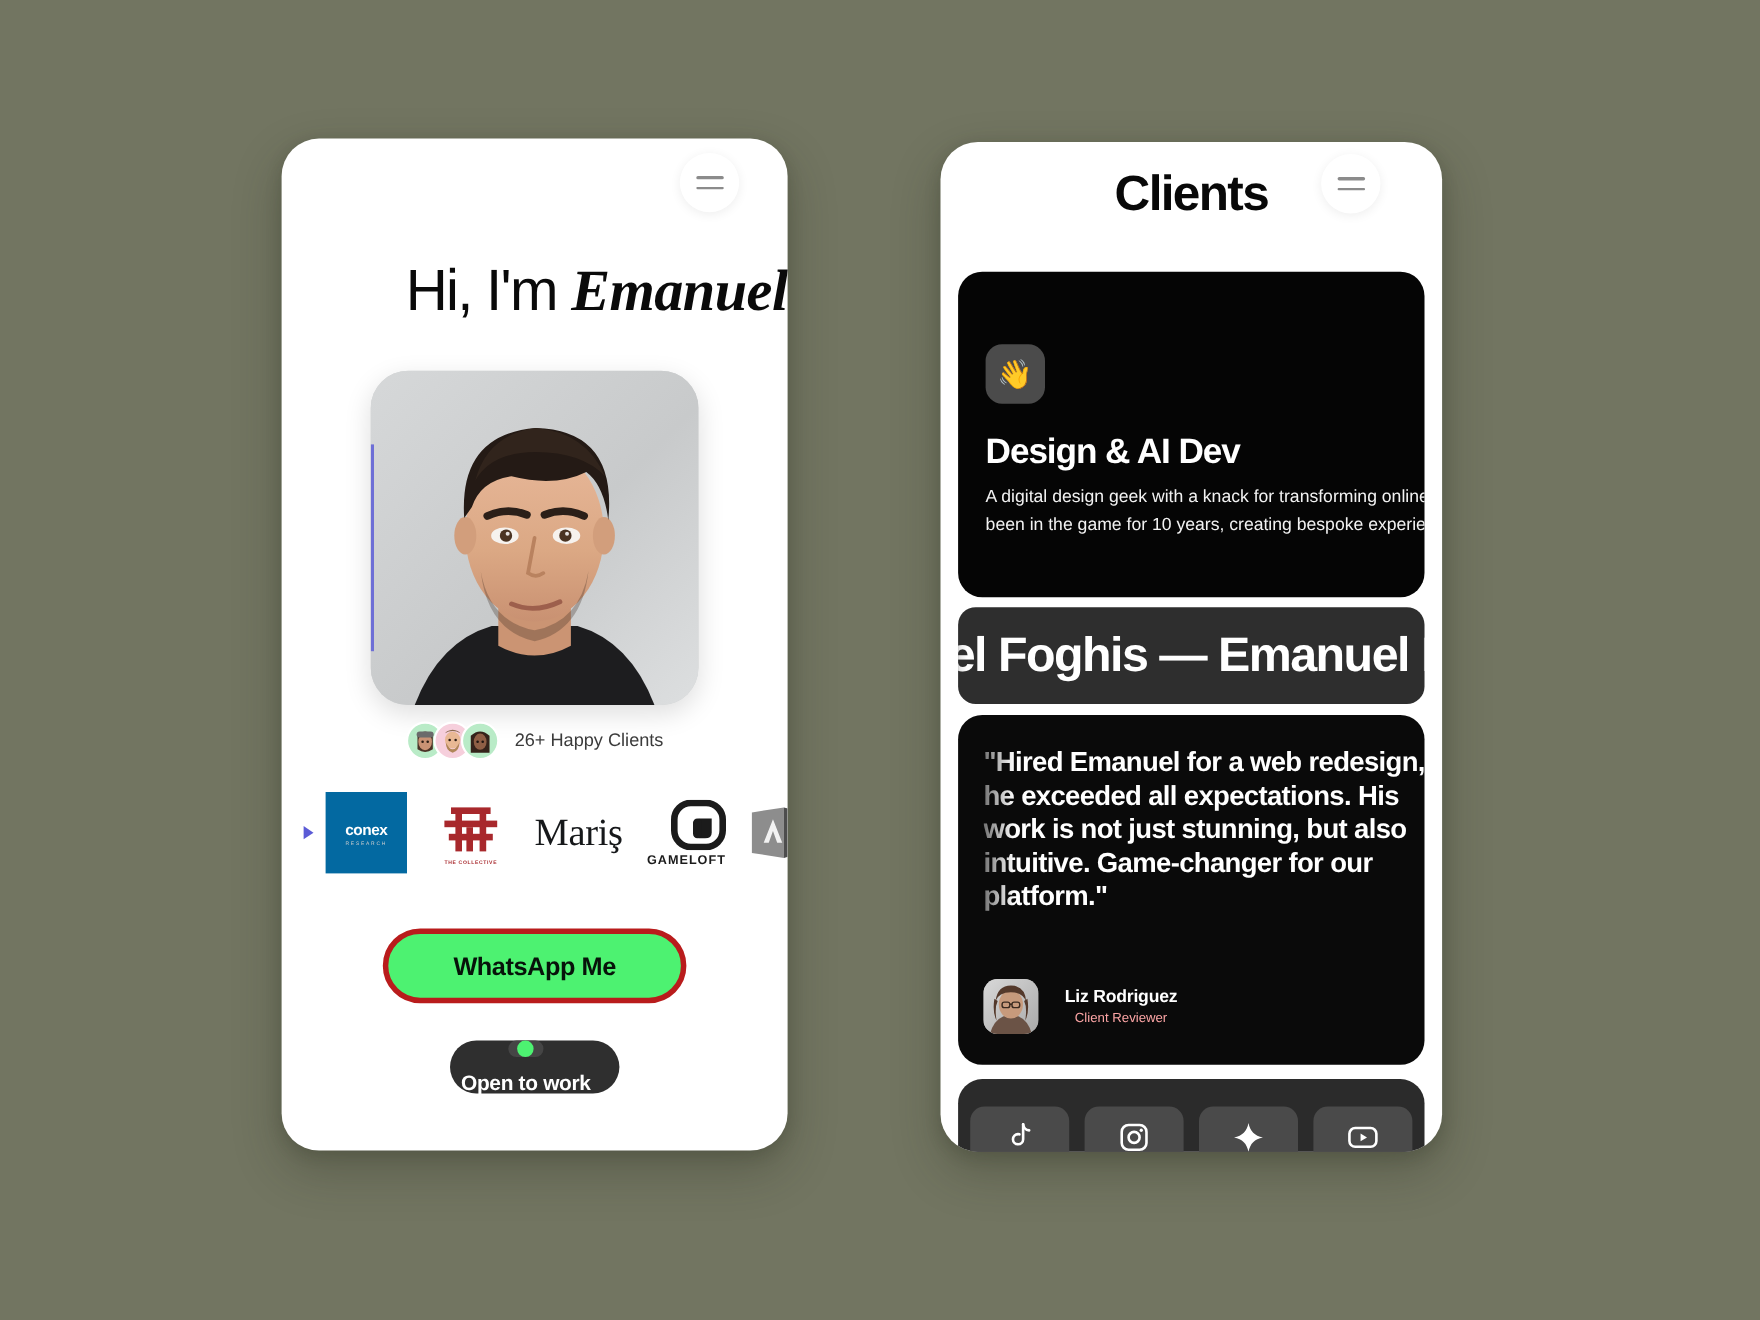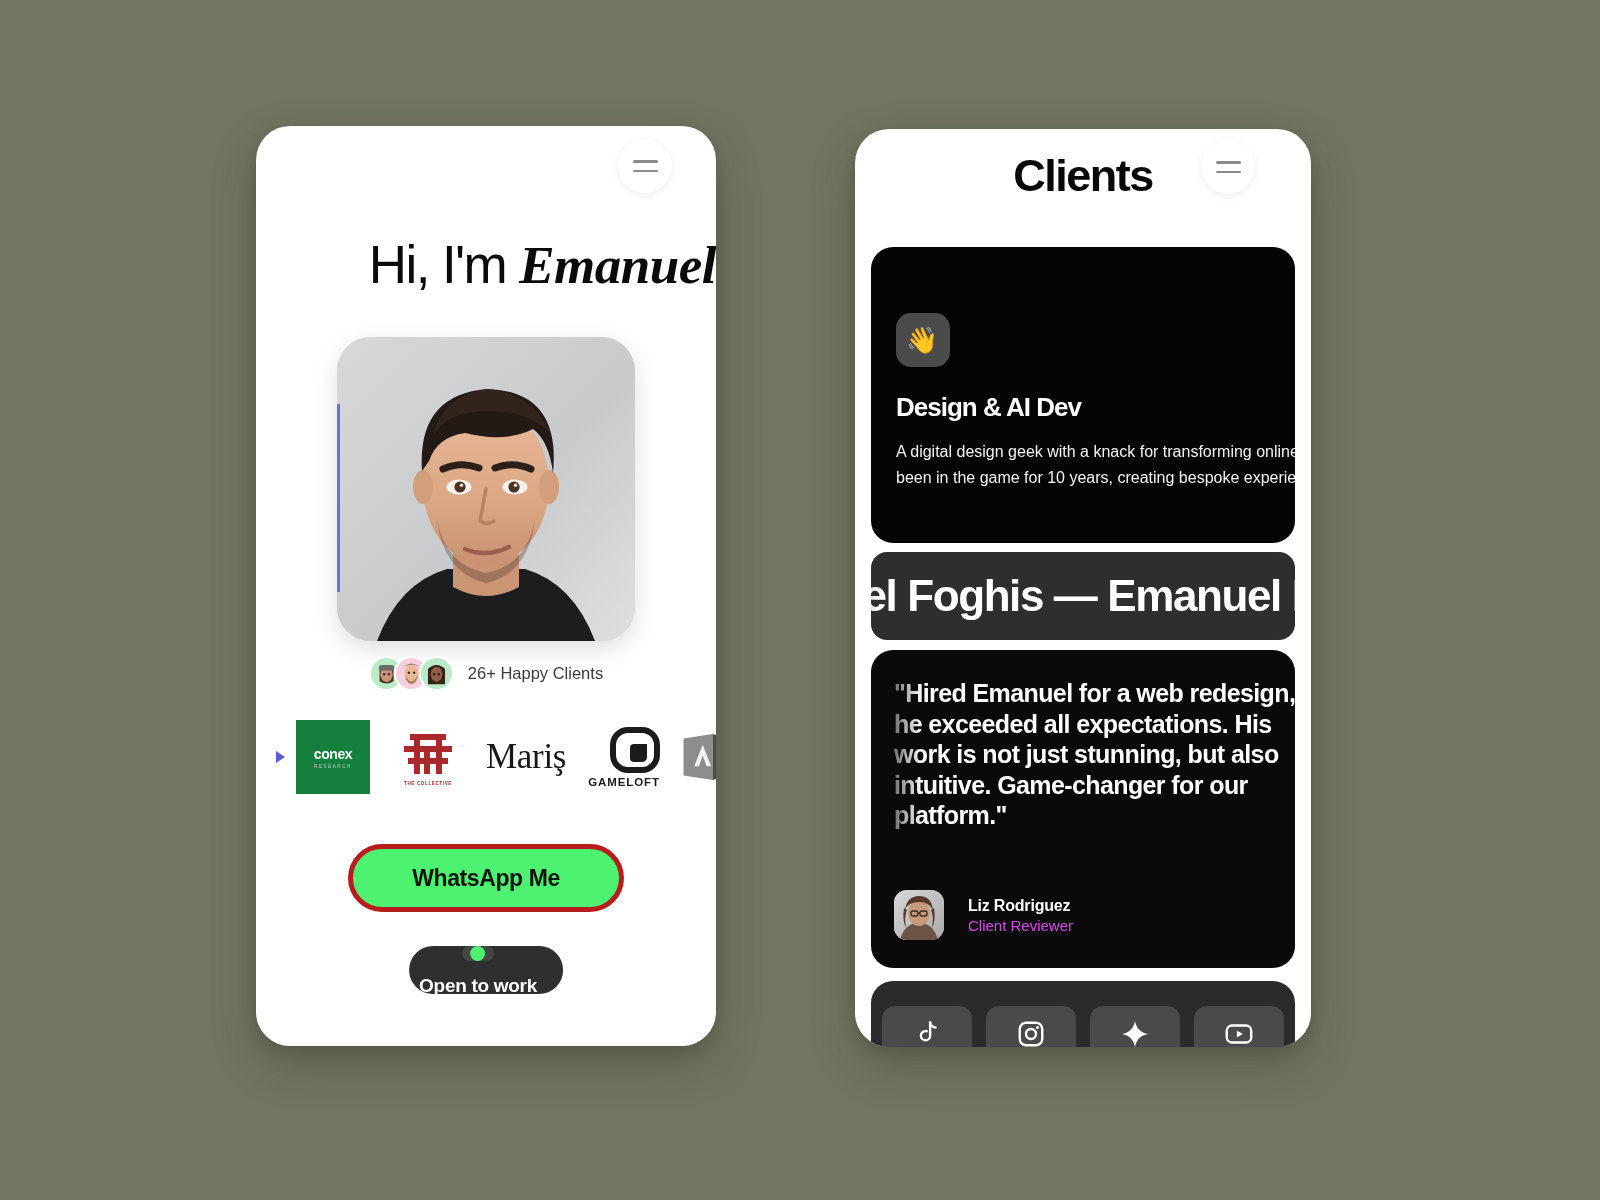--- a/index.html
+++ b/index.html
@@ -175,21 +175,21 @@
   .logo-item {
     flex: 0 0 auto;
     height: 74px;
     display: flex;
     align-items: center;
     justify-content: center;
   }
 
   .logo-conex {
     width: 74px; height: 74px;
-    background: #15803d;
+    background: #0369a1;
     display: flex;
     flex-direction: column;
     align-items: center;
     justify-content: center;
     color: #fff;
   }
   .logo-conex .nm { font-size: 14px; font-weight: 700; letter-spacing: -0.4px; }
   .logo-conex .sb { font-size: 4.5px; letter-spacing: 1.6px; margin-top: 2px; color: #cfcfcf; }
 
   .logo-collective { width: 72px; display:flex; flex-direction:column; align-items:center; }
@@ -288,21 +288,21 @@
     left: 25px; top: 66px;
     width: 54px; height: 54px;
     border-radius: 15px;
     background: #4b4b4b;
     display: flex; align-items: center; justify-content: center;
     font-size: 26px;
   }
   .svc-head {
     position: absolute;
     left: 25px; top: 145px;
-    font-size: 26px;
+    font-size: 32px;
     font-weight: 700;
     color: #ffffff;
     letter-spacing: -1px;
     white-space: nowrap;
   }
   .svc-body {
     position: absolute;
     left: 25px; top: 192px;
     width: 560px;
     font-size: 16px;
@@ -373,23 +373,24 @@
     background: #b8b8b8;
     flex: 0 0 auto;
   }
   .review-name {
     font-size: 16px;
     font-weight: 700;
     color: #ffffff;
     letter-spacing: -0.2px;
   }
   .review-role {
-    font-size: 15px;
-    color: #d946ef;
+    font-size: 12px;
+    color: #fca5a5;
     margin-top: 2px;
+    text-align: center;
   }
 
   .social-bar {
     position: absolute;
     left: 16px;
     top: 852px;
     width: 424px;
     height: 96px;
     background: #2b2b2b;
     border-radius: 22px;

